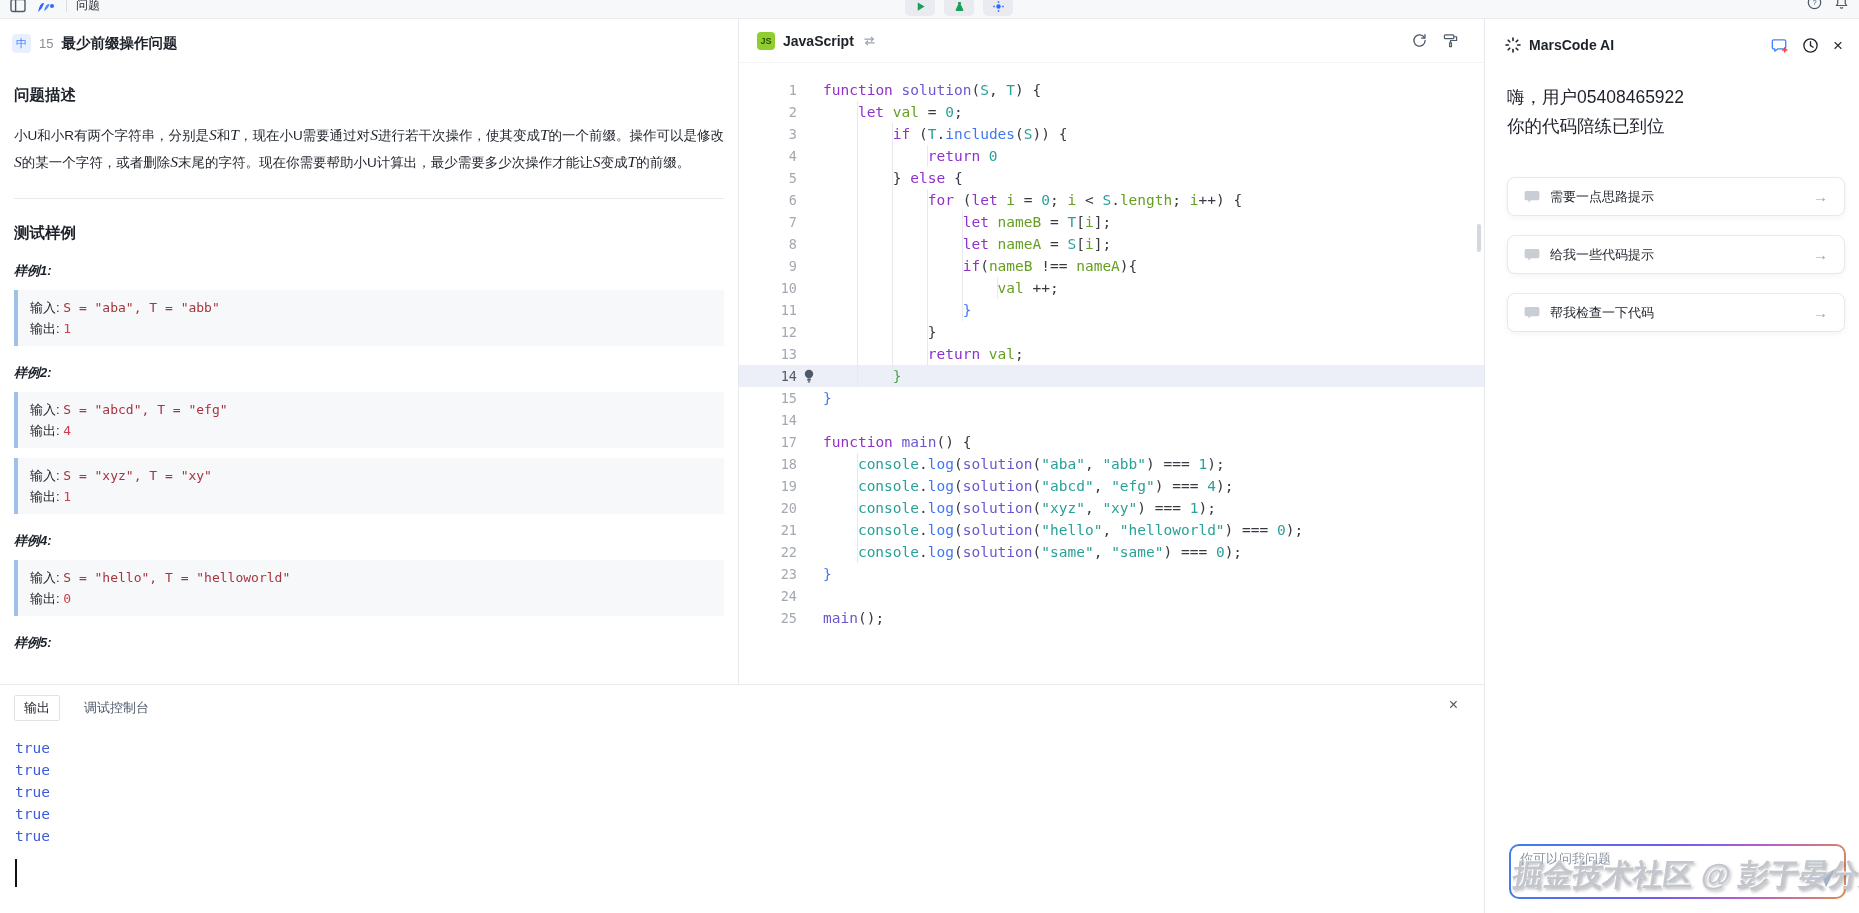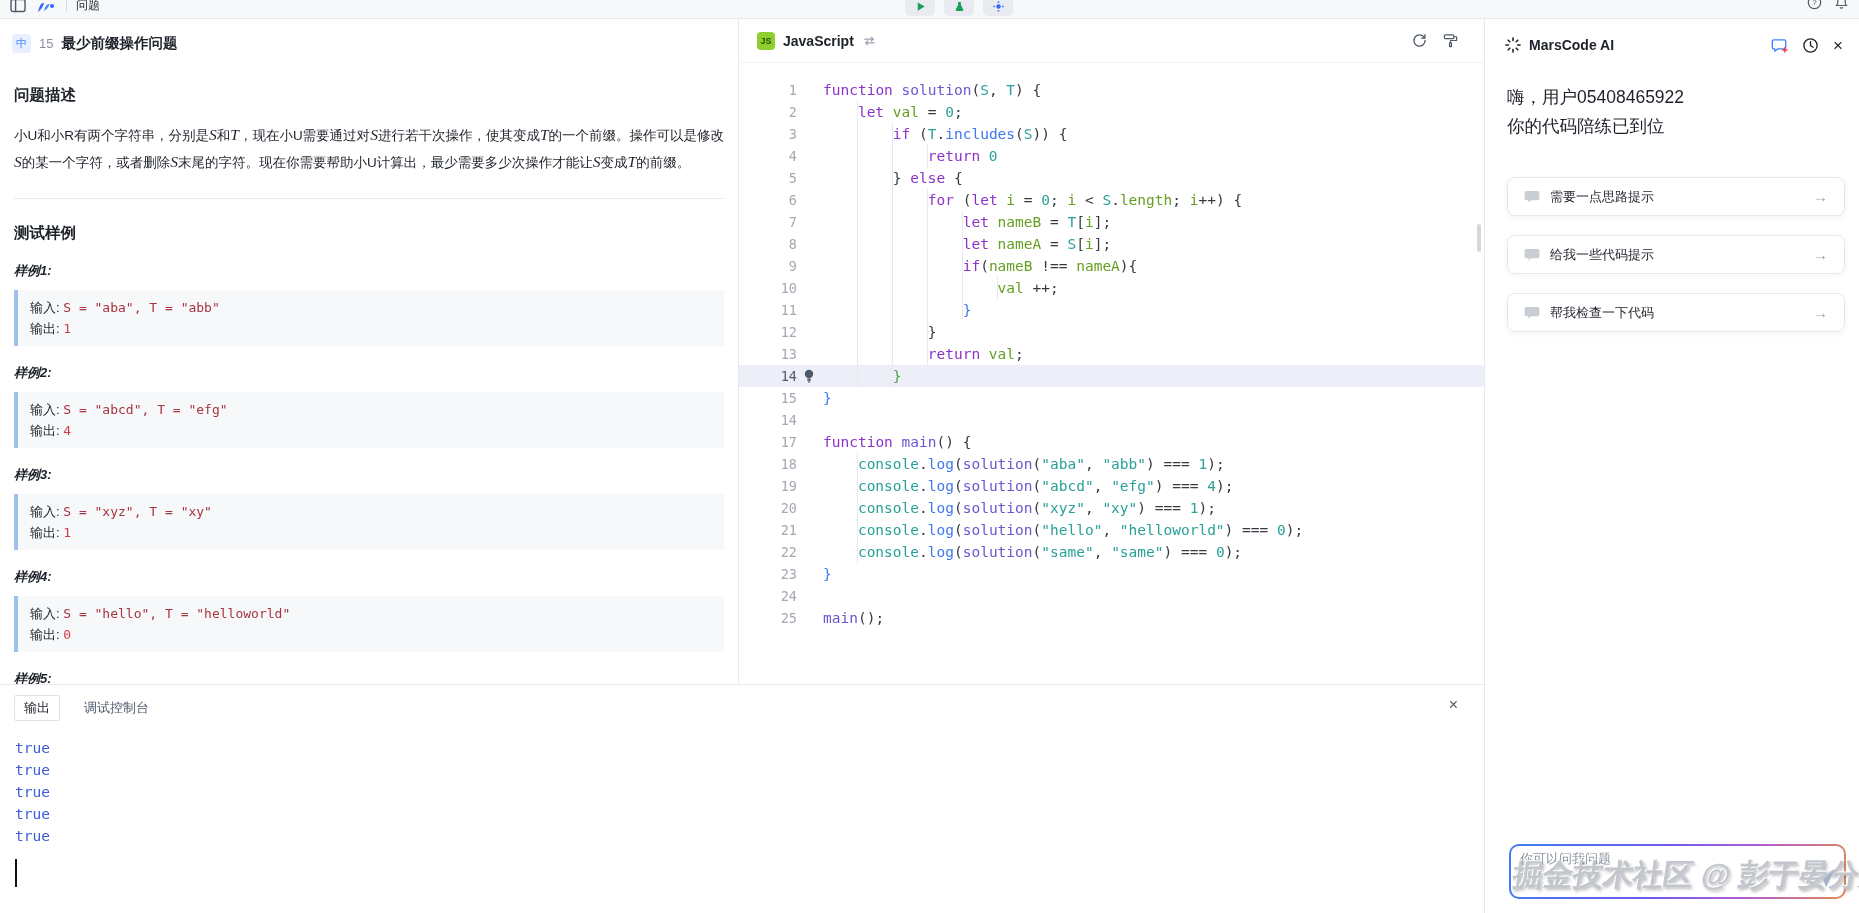--- a/index.html
+++ b/index.html
@@ -178,21 +178,20 @@
                 <div class="ex-label">样例1:</div>
                 <div class="ex-box">
                   <div class="ex-line"><span class="ex-k">输入: </span><span class="ex-code">S = "aba", T = "abb"</span></div>
                   <div class="ex-line"><span class="ex-k">输出: </span><span class="ex-out">1</span></div>
                 </div>
                 <div class="ex-label">样例2:</div>
                 <div class="ex-box">
                   <div class="ex-line"><span class="ex-k">输入: </span><span class="ex-code">S = "abcd", T = "efg"</span></div>
                   <div class="ex-line"><span class="ex-k">输出: </span><span class="ex-out">4</span></div>
                 </div>
-                <div class="ex-label">样例3:</div>
                 <div class="ex-box">
                   <div class="ex-line"><span class="ex-k">输入: </span><span class="ex-code">S = "xyz", T = "xy"</span></div>
                   <div class="ex-line"><span class="ex-k">输出: </span><span class="ex-out">1</span></div>
                 </div>
                 <div class="ex-label">样例4:</div>
                 <div class="ex-box">
                   <div class="ex-line"><span class="ex-k">输入: </span><span class="ex-code">S = "hello", T = "helloworld"</span></div>
                   <div class="ex-line"><span class="ex-k">输出: </span><span class="ex-out">0</span></div>
                 </div>
                 <div class="ex-label">样例5:</div>

